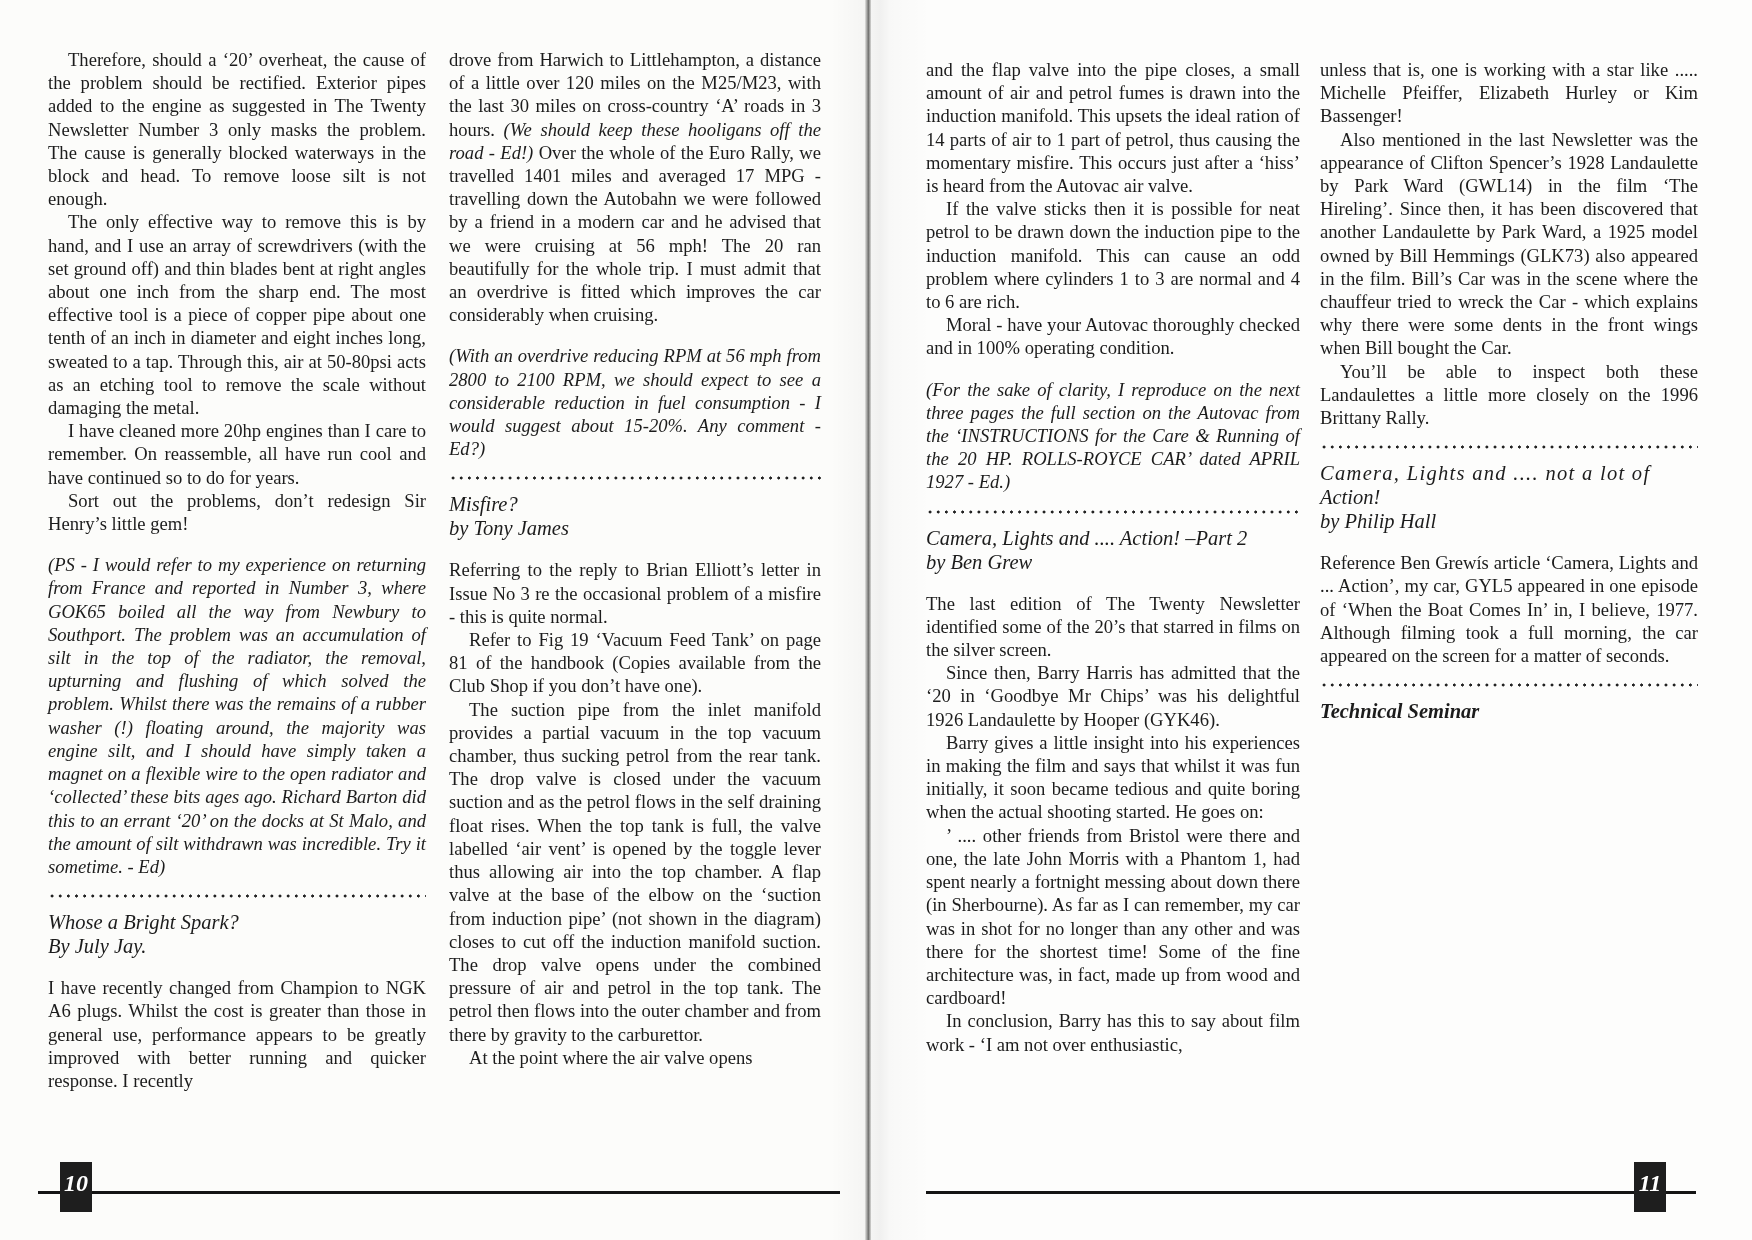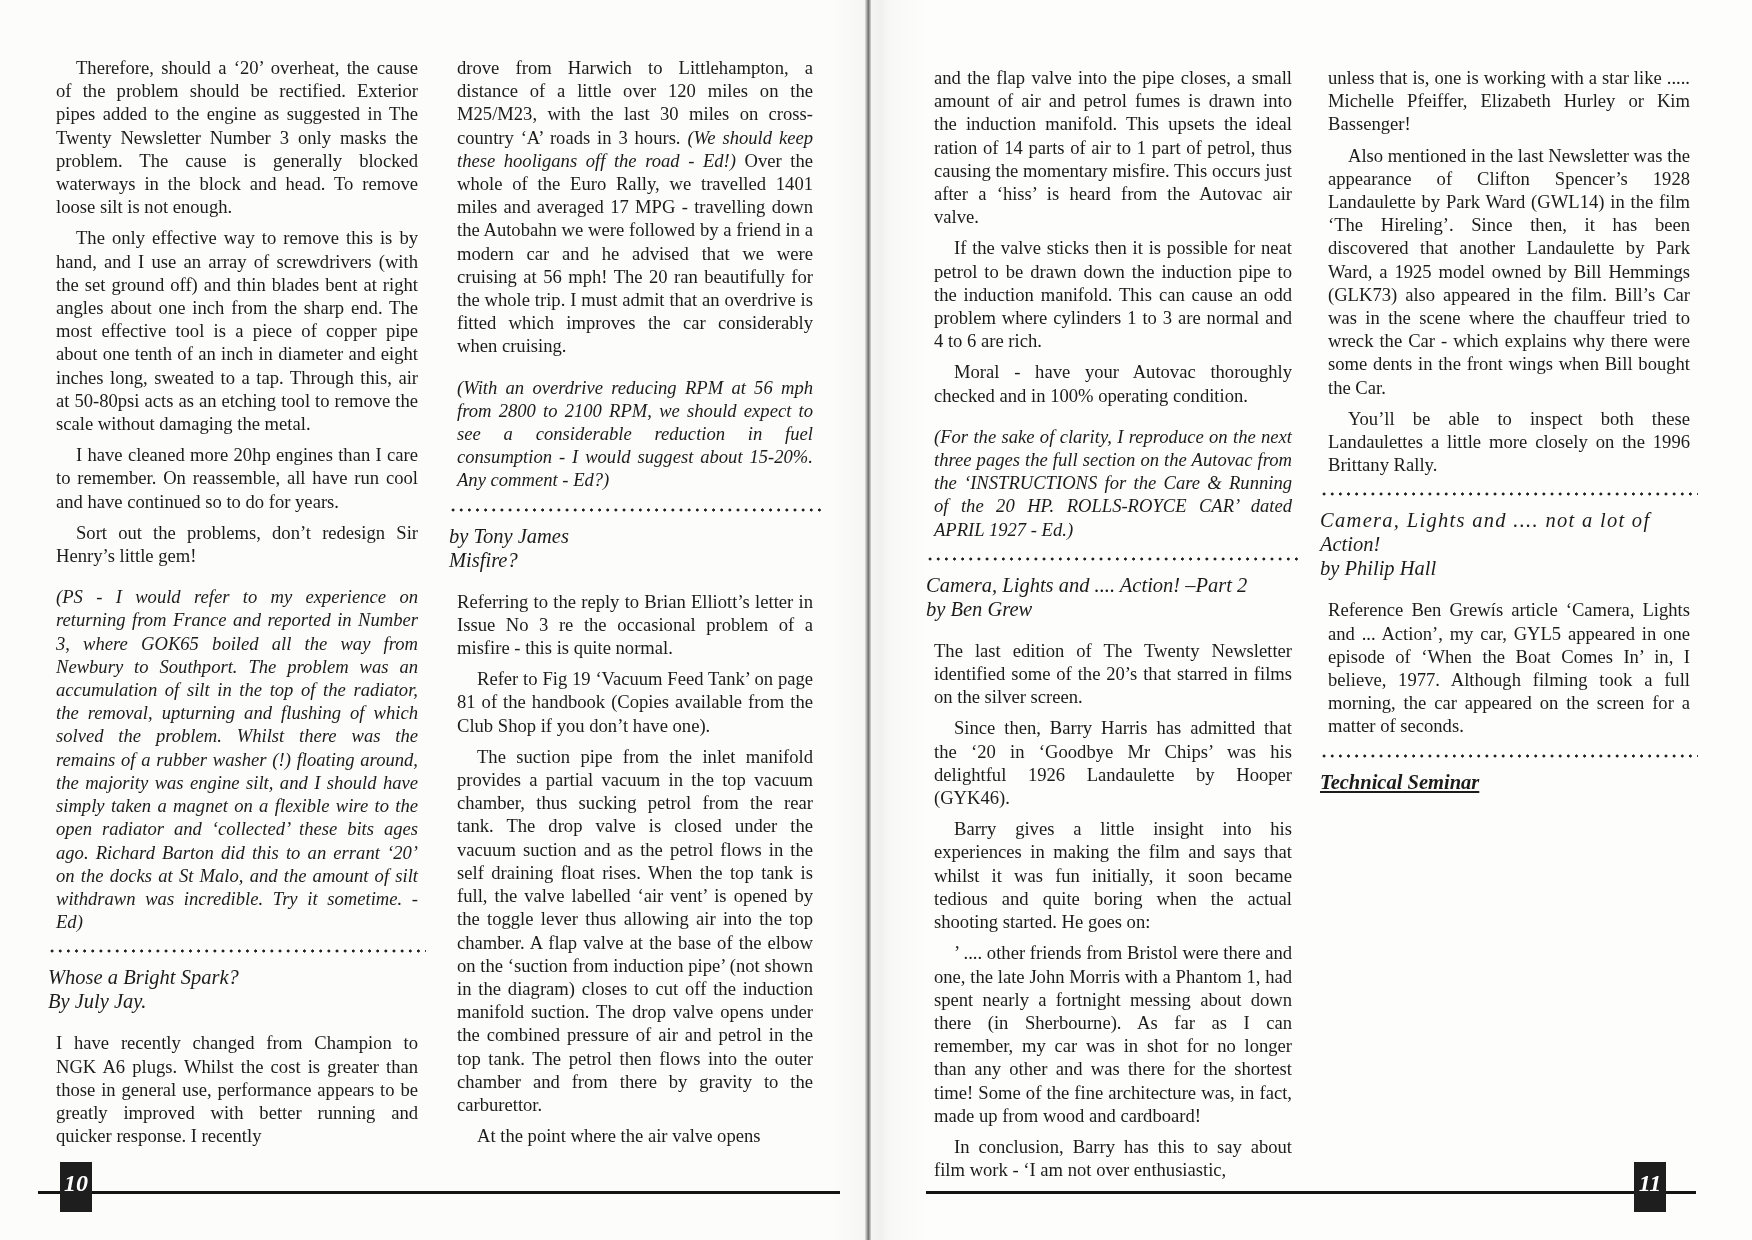--- a/index.html
+++ b/index.html
@@ -21,21 +21,21 @@
   .gutter-shade {
     position: absolute; left: 830px; top: 0; width: 100px; height: 1240px;
     background: linear-gradient(to right, rgba(0,0,0,0) 0%, rgba(0,0,0,0.03) 40%, rgba(0,0,0,0.05) 50%, rgba(0,0,0,0.02) 60%, rgba(0,0,0,0) 100%);
     pointer-events: none;
   }
   .col {
     position: absolute; top: 48px;
     font-size: 18.6px; line-height: 23.2px;
     text-align: justify;
   }
-  .col p { margin: 8px; text-indent: 20px; }
+  .col p { margin: 0; text-indent: 20px; }
   .col p.noindent { text-indent: 0; }
   .col p.gap-before { margin-top: 18px; }
   .col p.ital { font-style: italic; }
   .col1 { left: 48px; width: 378px; }
   .col2 { left: 449px; width: 372px; }
   .col3 { left: 926px; width: 374px; top: 58px; }
   .col4 { left: 1320px; width: 378px; top: 58px; }
   .dots {
     height: 8px; margin: 14px 0 10px 0;
     background-image: radial-gradient(circle, #222 1.4px, transparent 1.7px);
@@ -79,22 +79,22 @@
         <span>By July Jay.</span>
       </div>
       <p class="noindent">I have recently changed from Champion to NGK A6 plugs. Whilst the cost is greater than those in general use, performance appears to be greatly improved with better running and quicker response. I recently</p>
     </div>
 
     <div class="col col2">
       <p class="noindent"><span>drove from Harwich to Littlehampton, a distance of a little over 120 miles on the M25/M23, with the last 30 miles on cross-country ‘A’ roads in 3 hours. </span><em>(We should keep these hooligans off the road - Ed!)</em><span> Over the whole of the Euro Rally, we travelled 1401 miles and averaged 17 MPG - travelling down the Autobahn we were followed by a friend in a modern car and he advised that we were cruising at 56 mph! The 20 ran beautifully for the whole trip. I must admit that an overdrive is fitted which improves the car considerably when cruising.</span></p>
       <p class="noindent ital gap-before">(With an overdrive reducing RPM at 56 mph from 2800 to 2100 RPM, we should expect to see a considerable reduction in fuel consumption - I would suggest about 15-20%. Any comment - Ed?)</p>
       <div class="dots"></div>
       <div class="head">
+        <span>Misfire?</span>
         <span>by Tony James</span>
-        <span>Misfire?</span>
       </div>
       <p class="noindent">Referring to the reply to Brian Elliott’s letter in Issue No 3 re the occasional problem of a misfire - this is quite normal.</p>
       <p>Refer to Fig 19 ‘Vacuum Feed Tank’ on page 81 of the handbook (Copies available from the Club Shop if you don’t have one).</p>
       <p>The suction pipe from the inlet manifold provides a partial vacuum in the top vacuum chamber, thus sucking petrol from the rear tank. The drop valve is closed under the vacuum suction and as the petrol flows in the self draining float rises. When the top tank is full, the valve labelled ‘air vent’ is opened by the toggle lever thus allowing air into the top chamber. A flap valve at the base of the elbow on the ‘suction from induction pipe’ (not shown in the diagram) closes to cut off the induction manifold suction. The drop valve opens under the combined pressure of air and petrol in the top tank. The petrol then flows into the outer chamber and from there by gravity to the carburettor.</p>
       <p>At the point where the air valve opens</p>
     </div>
 
     <div class="foot-line" style="left:38px; top:1191px; width:22px;"></div>
     <div class="folio" style="left:60px; top:1162px;">10</div>
     <div class="foot-line" style="left:92px; top:1191px; width:748px;"></div>
@@ -126,21 +126,21 @@
     <p>You’ll be able to inspect both these Landaulettes a little more closely on the 1996 Brittany Rally.</p>
     <div class="dots"></div>
     <div class="head">
       <span class="spaced" style="letter-spacing:1.3px;">Camera, Lights and .... not a lot of</span>
       <span>Action!</span>
       <span>by Philip Hall</span>
     </div>
     <p class="noindent">Reference Ben Grewís article ‘Camera, Lights and ... Action’, my car, GYL5 appeared in one episode of ‘When the Boat Comes In’ in, I believe, 1977. Although filming took a full morning, the car appeared on the screen for a matter of seconds.</p>
     <div class="dots"></div>
     <div class="head" style="font-weight:normal;">
-      <span style="font-weight:bold;text-decoration:underline;">Technical Seminar</span>
+      <span style="font-weight:bold;">Technical Seminar</span>
     </div>
   </div>
 
   <div class="foot-line" style="left:926px; top:1191px; width:714px;"></div>
   <div class="folio" style="left:1634px; top:1162px;">11</div>
   <div class="foot-line" style="left:1666px; top:1191px; width:30px;"></div>
 
   <div class="gutter-shade"></div>
   <div class="gutter"></div>
 </div>

